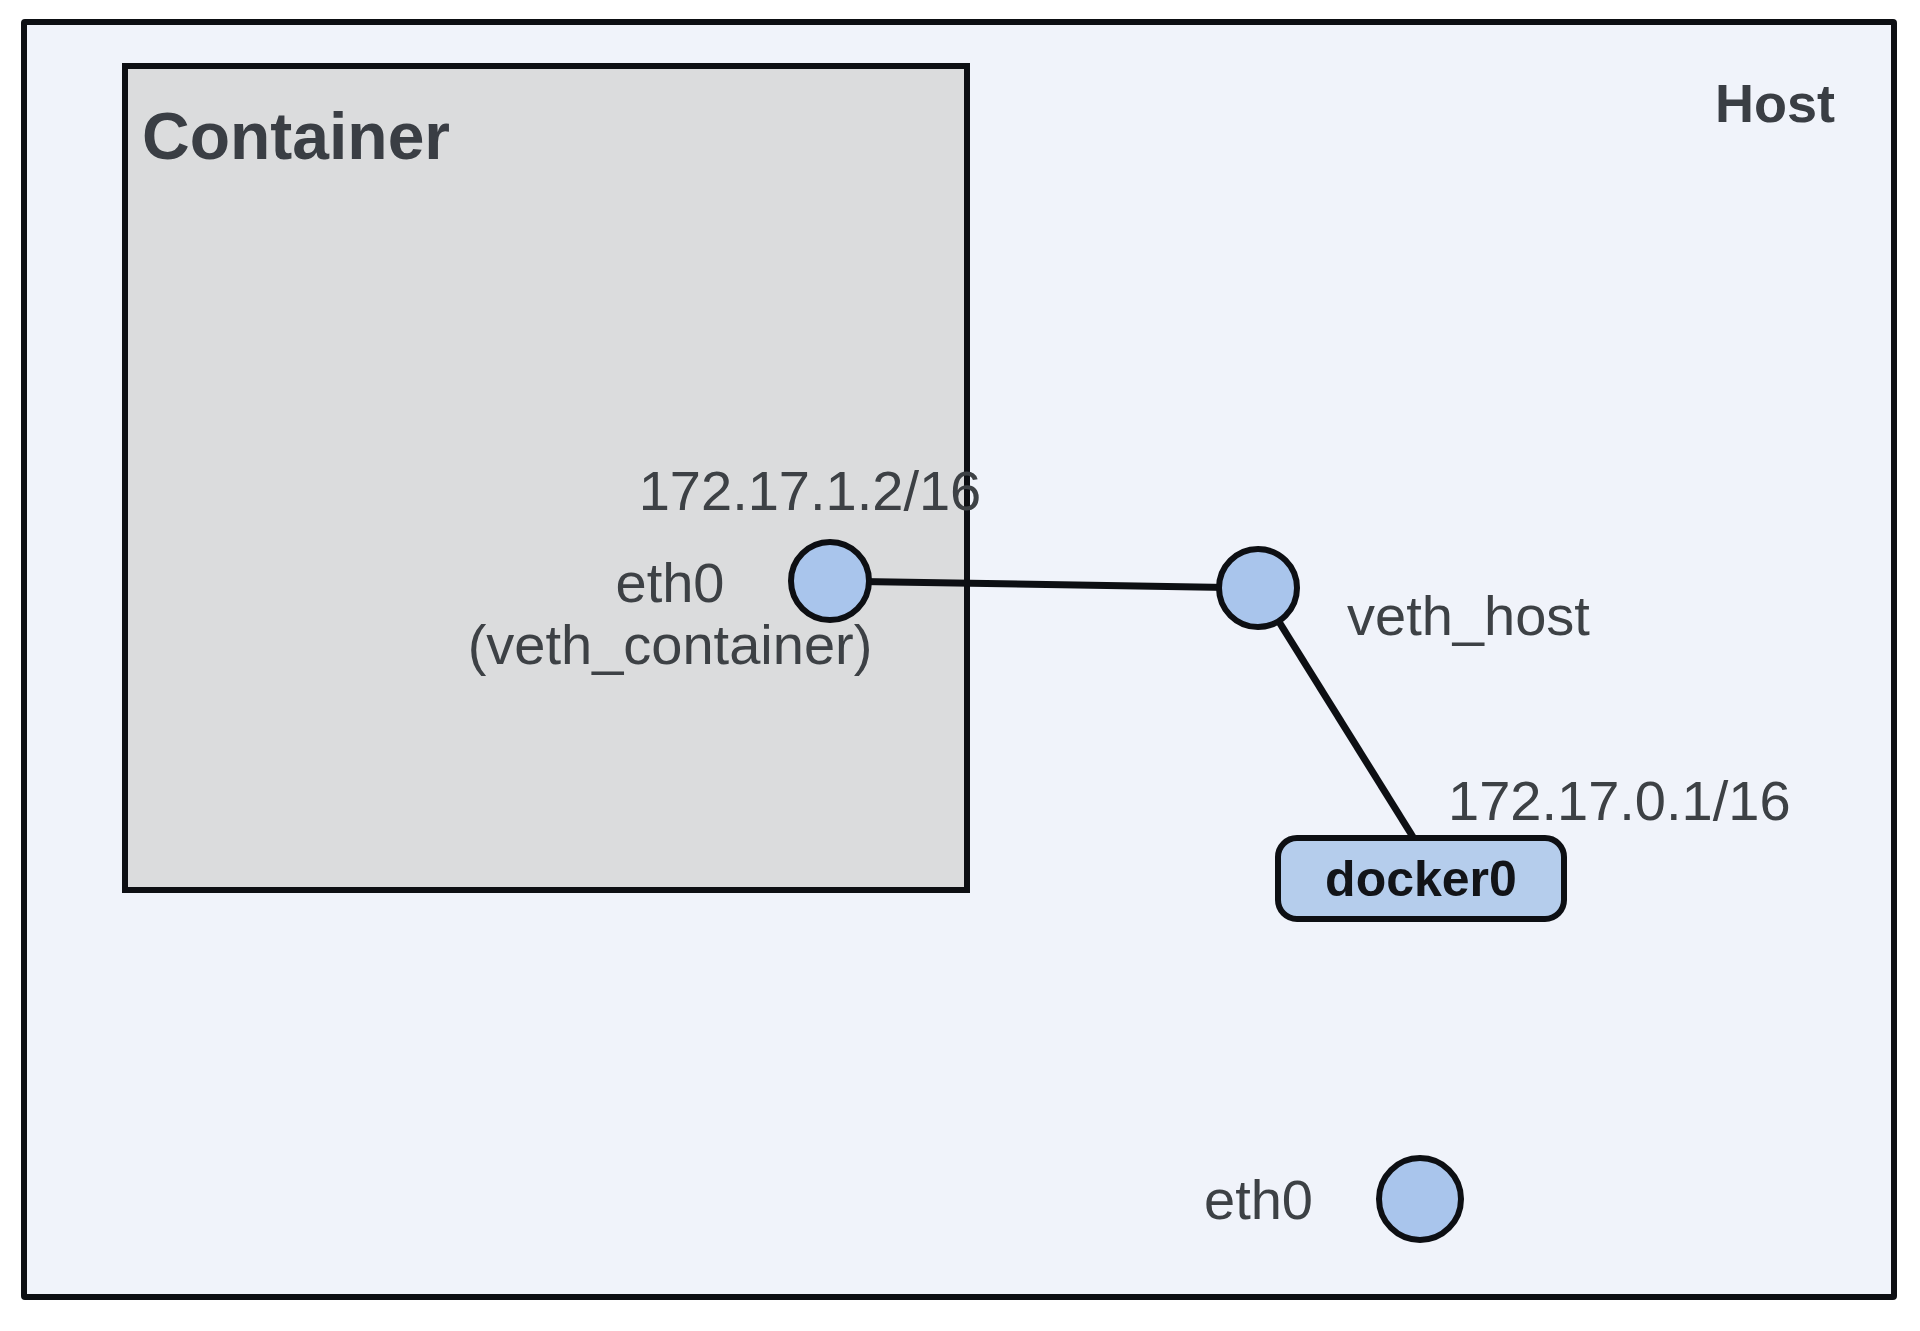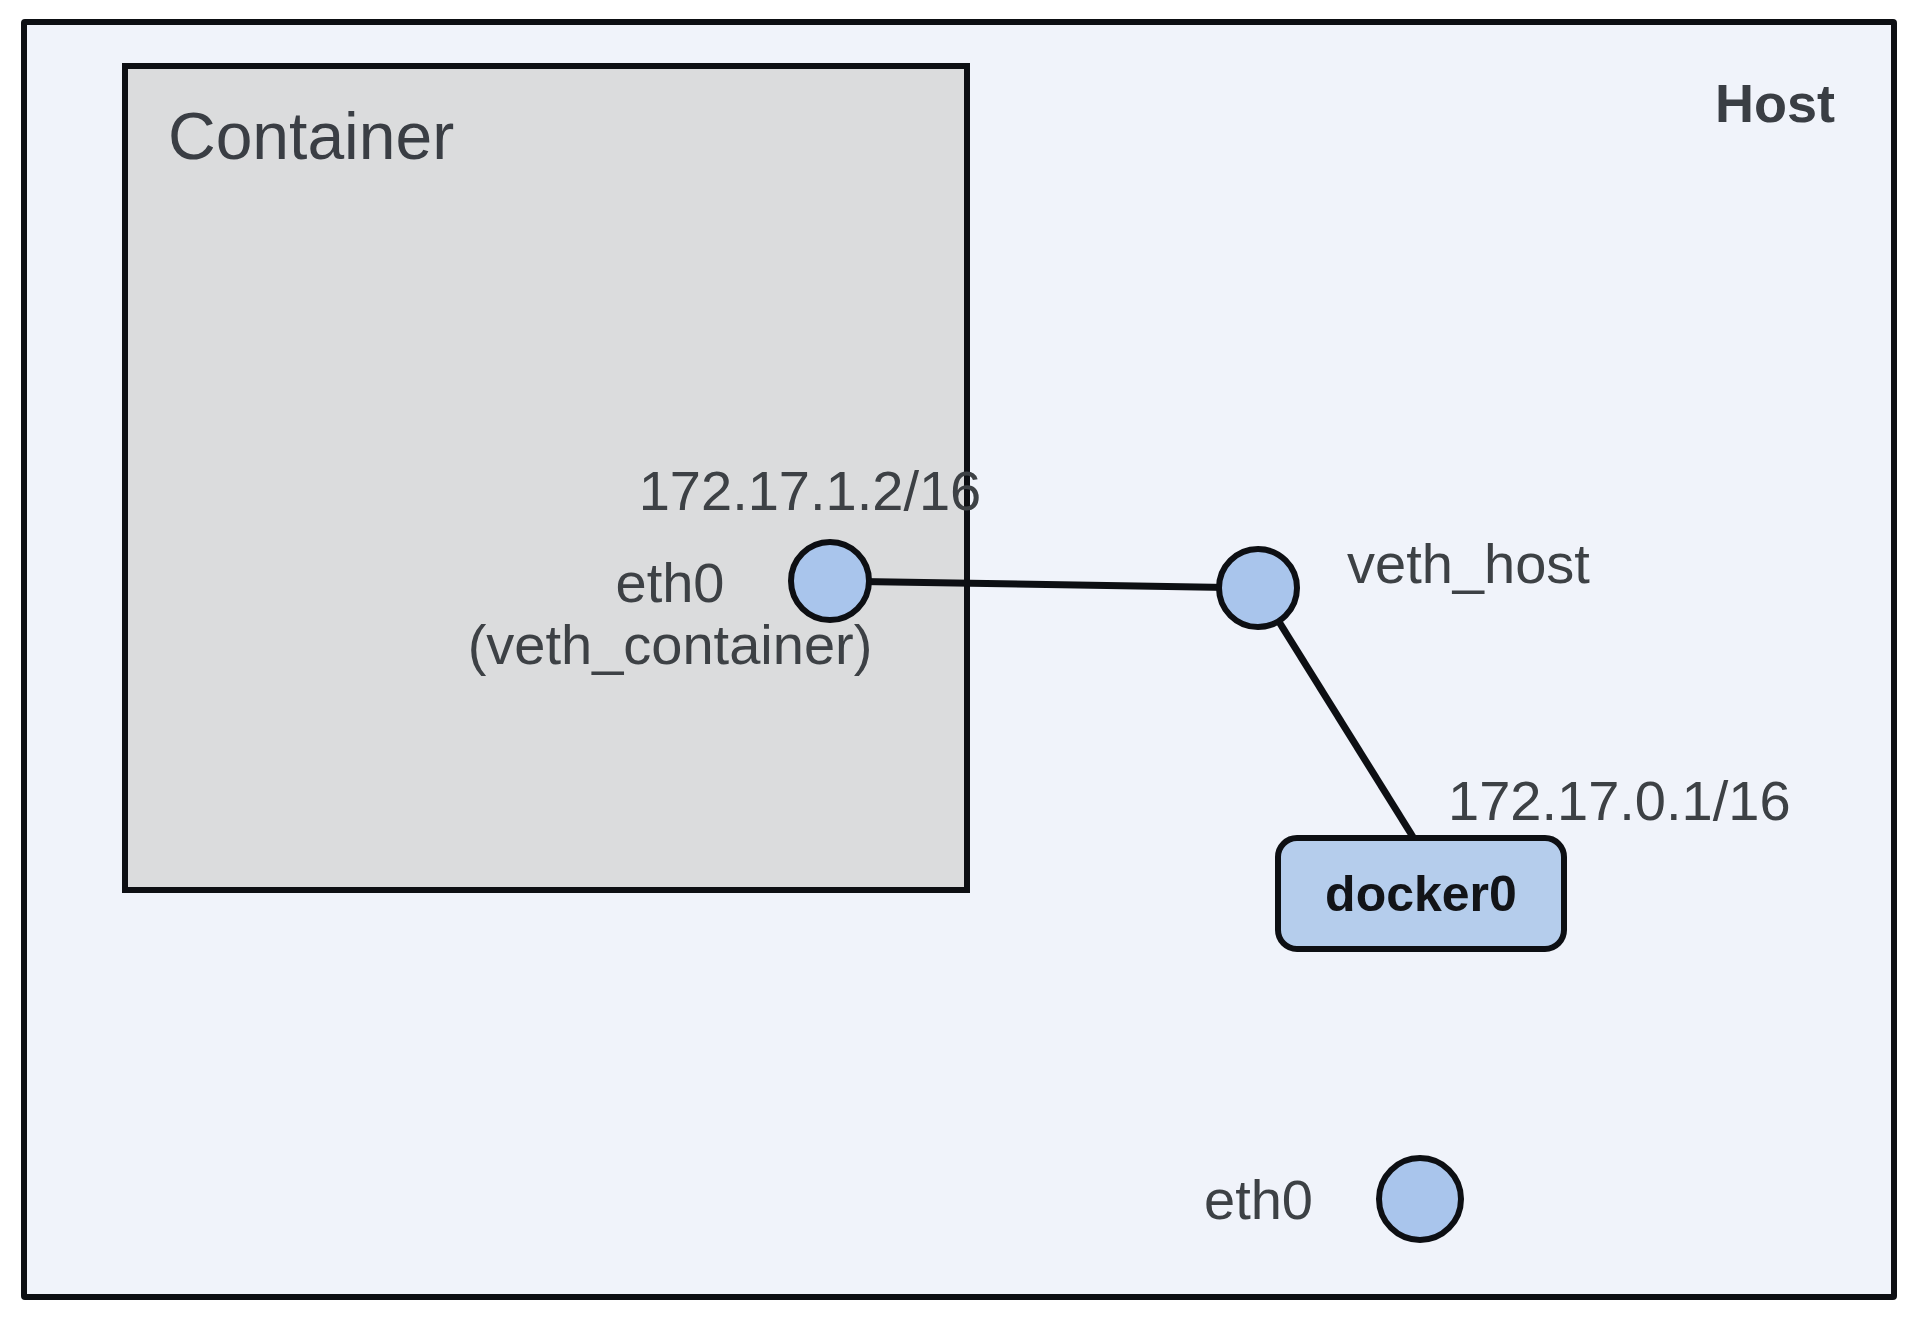--- a/index.html
+++ b/index.html
@@ -29,48 +29,48 @@
     position:absolute;left:1520px;top:72px;width:315px;
     text-align:right;font-size:54px;font-weight:bold;color:var(--title);
     letter-spacing:0px;
   }
   .container-box{
     position:absolute;left:122px;top:63px;width:848px;height:830px;
     box-sizing:border-box;border:6px solid var(--line);
     background:var(--container-fill);
   }
   .container-label{
-    position:absolute;left:168px;top:98px;
-    font-size:66px;font-weight:400;color:var(--title);
+    position:absolute;left:142px;top:98px;
+    font-size:66px;font-weight:700;color:var(--title);
   }
 
   svg.links{position:absolute;left:0;top:0;width:1920px;height:1331px;}
   svg.links line{stroke:var(--line);stroke-width:7;}
 
   .node{
     position:absolute;box-sizing:border-box;
     border:6px solid var(--line);border-radius:50%;
     background:var(--node-fill);
   }
   .node.eth0-container{left:788px;top:539px;width:84px;height:84px;}
   .node.veth-host{left:1216px;top:546px;width:84px;height:84px;}
   .node.eth0-host{left:1376px;top:1155px;width:88px;height:88px;}
 
   .lbl{
     position:absolute;color:var(--label);font-size:56px;line-height:62px;
     white-space:nowrap;
   }
   .ip1{left:630px;top:460px;width:360px;text-align:center;}
   .eth0-container-lbl{left:420px;top:552px;width:500px;text-align:center;}
-  .veth-host-lbl{left:1347px;top:533px;}
+  .veth-host-lbl{left:1347px;top:585px;}
   .ip2{left:1448px;top:762px;margin-top:8px;}
   .eth0-host-lbl{left:1100px;top:1169px;width:213px;text-align:right;}
 
   .bridge-box{
-    position:absolute;left:1275px;top:835px;width:292px;height:117px;
+    position:absolute;left:1275px;top:835px;width:292px;height:87px;
     box-sizing:border-box;border:6px solid var(--line);border-radius:22px;
     background:var(--bridge-fill);
     display:flex;align-items:center;justify-content:center;
   }
   .bridge-box .bridge-lbl{
     font-size:50px;font-weight:bold;color:#121418;line-height:1;
     position:static;width:auto;text-align:center;
   }
 </style>
 </head>

